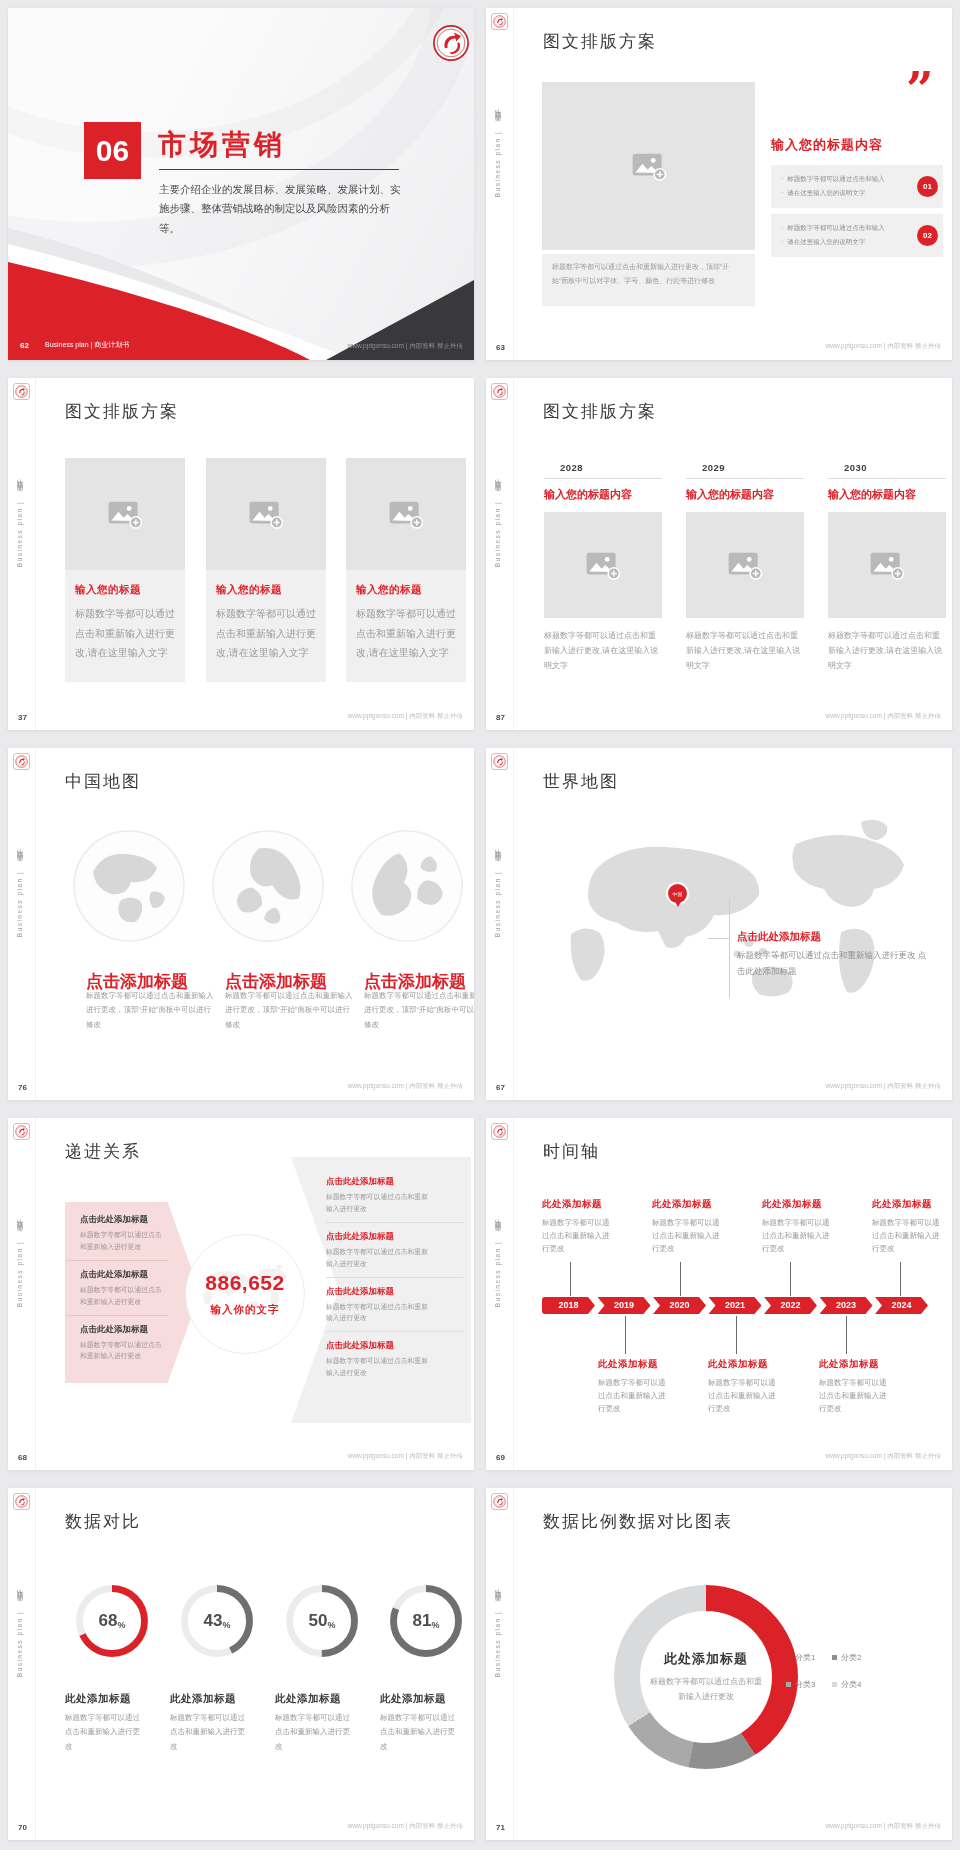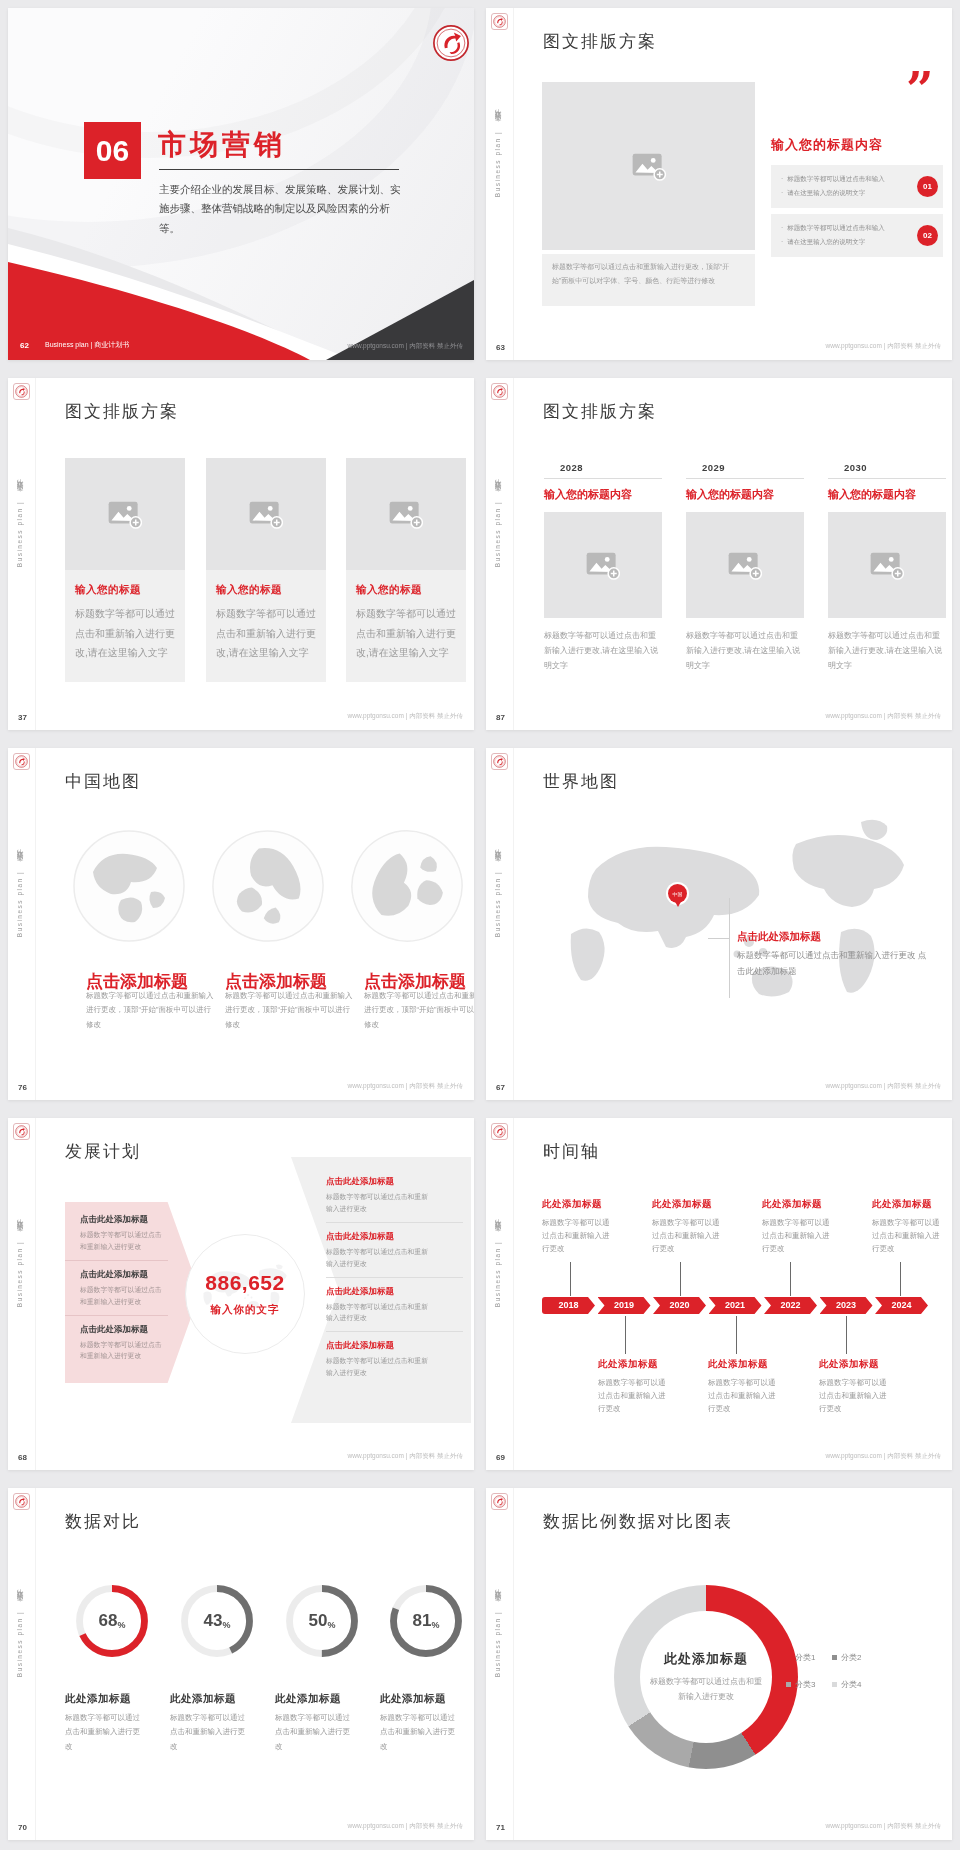--- a/index.html
+++ b/index.html
@@ -348,21 +348,21 @@
 </section>
 
 <section class="slide" style="left:8px;top:1118px">
   <div class="badge">
       <svg viewBox="0 0 40 40">
         <use href="#logo"></use>
       </svg>
     </div>
   <div class="vtext">Business plan | 商业计划书</div>
   <div class="sideline"></div>
-  <h2 class="stitle">发展计划</h2>
+  <h2 class="stitle">递进关系</h2>
 
   <div class="garrow"></div>
   <div class="parrow"></div>
 
   <div class="pitems">
     <div class="pitem">
       <div class="t">点击此处添加标题</div>
       <div class="d">标题数字等都可以通过点击和重新输入进行更改</div>
     </div>
     <div class="pitem">

